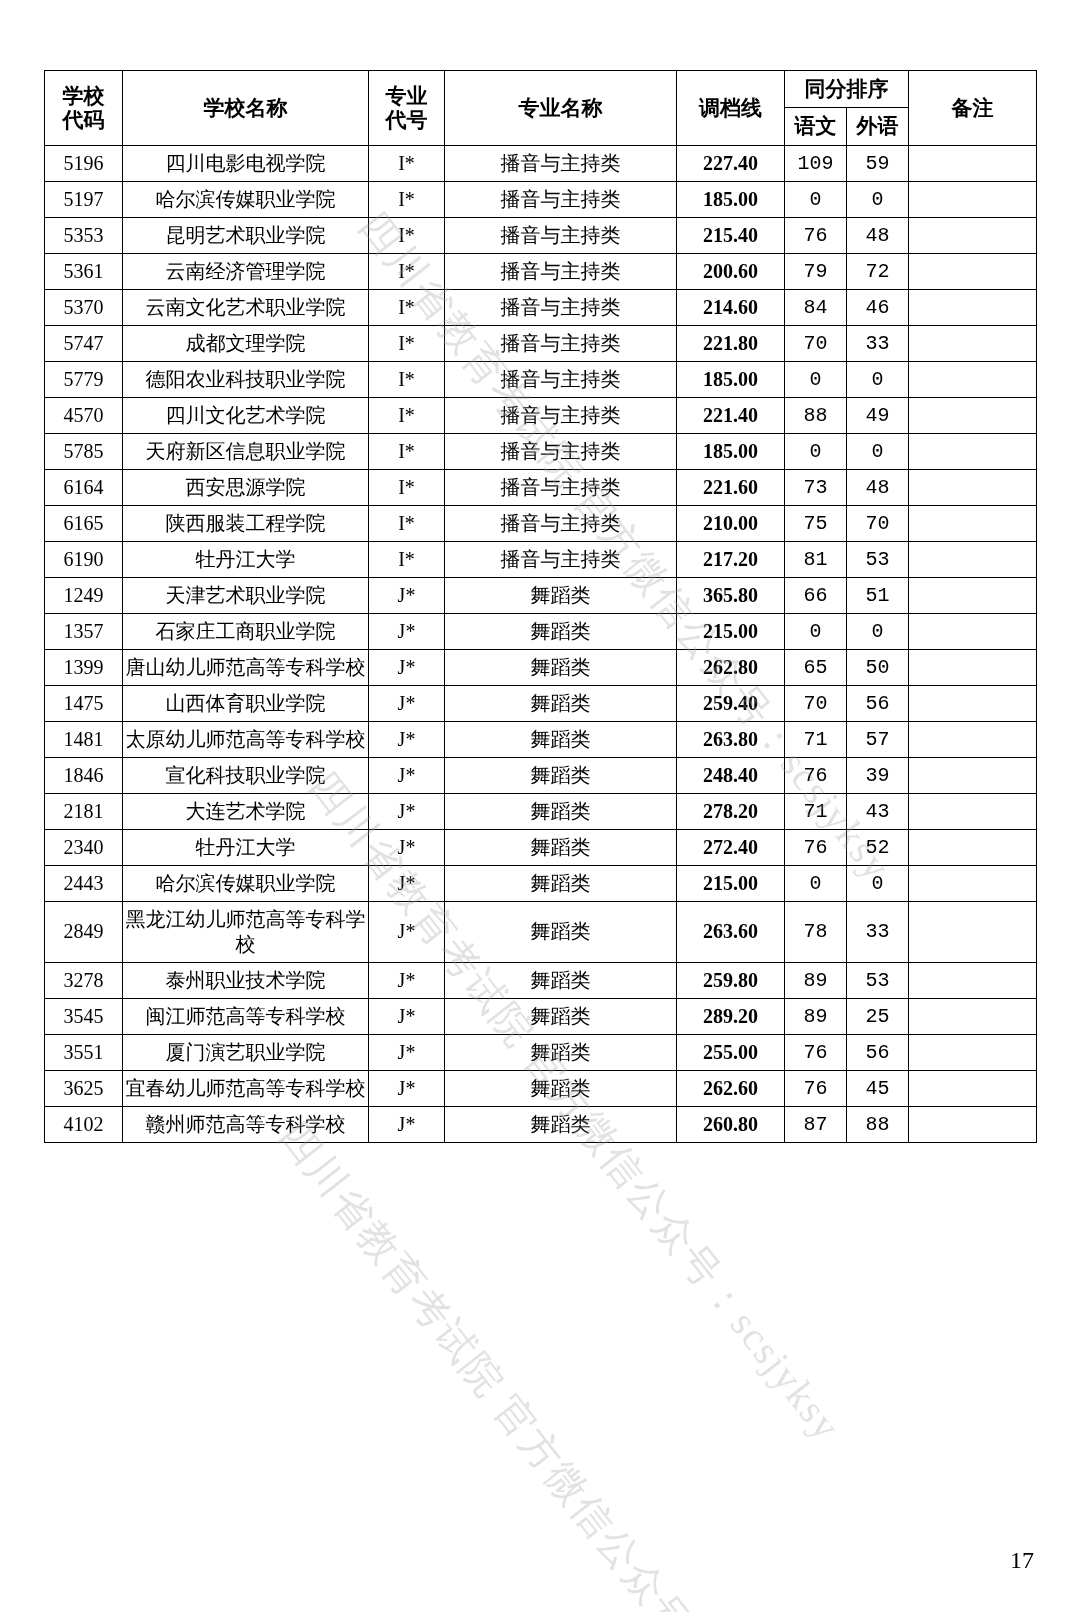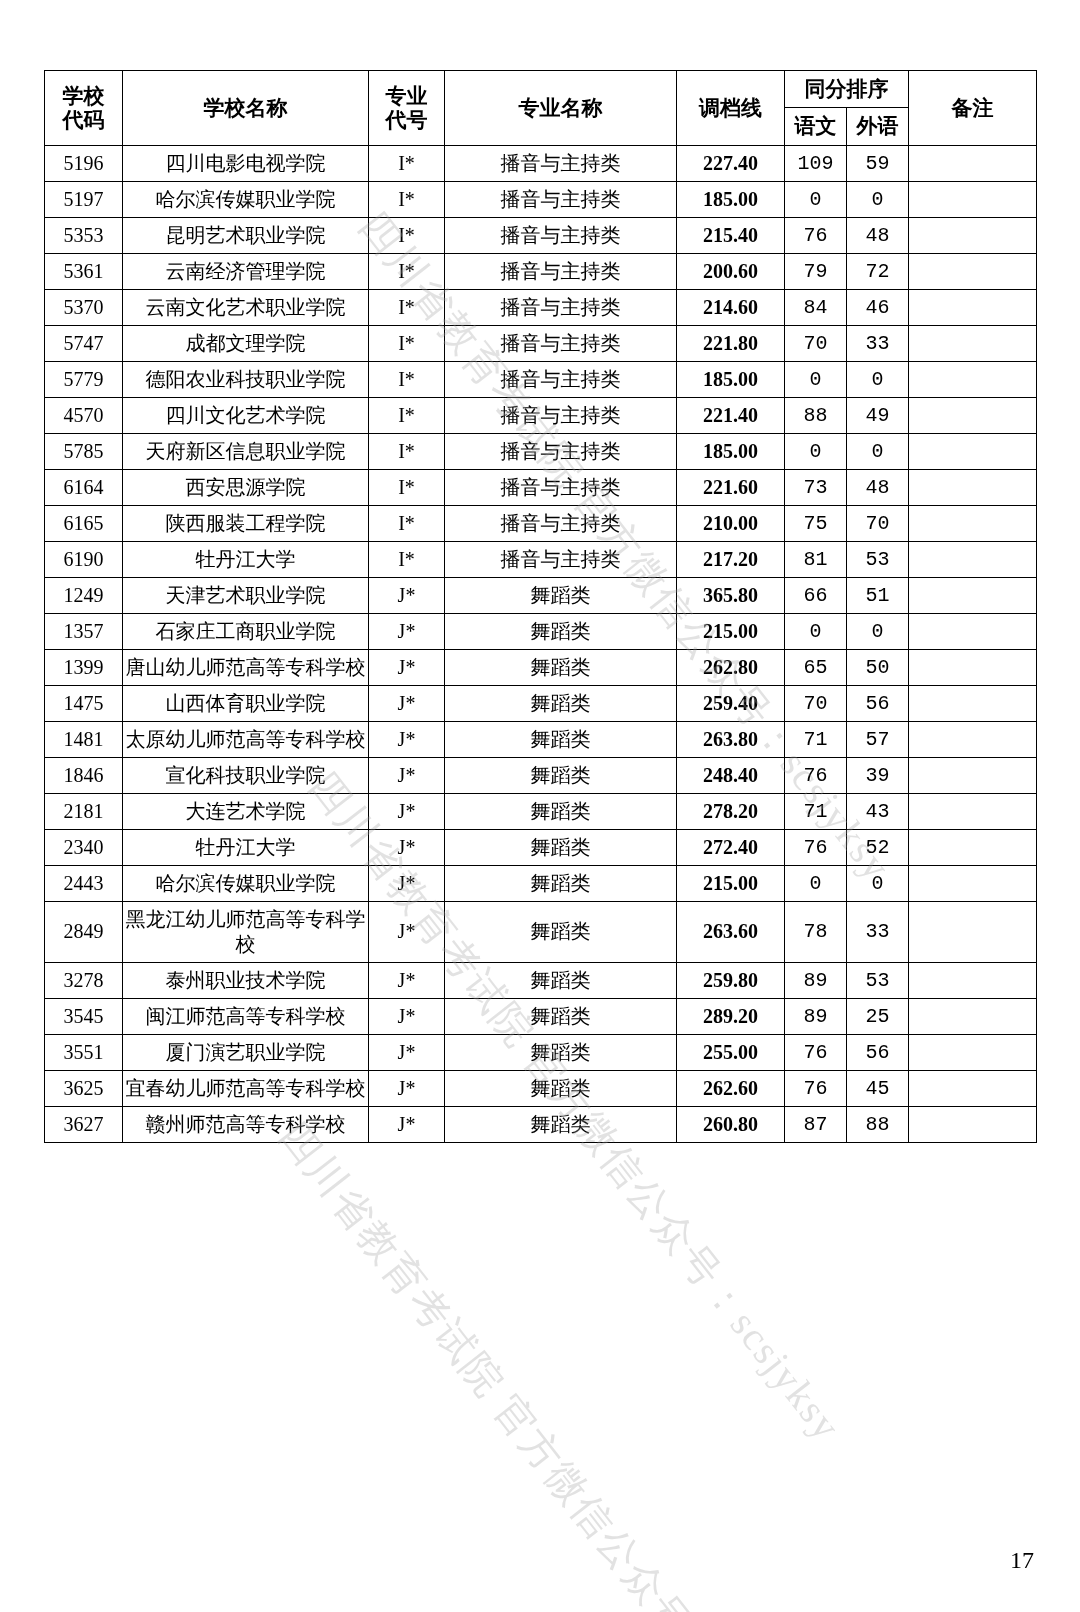--- a/index.html
+++ b/index.html
@@ -408,21 +408,21 @@
           <td class="code-cell">3625</td>
           <td class="school-name">宜春幼儿师范高等专科学校</td>
           <td class="majorno-cell">J*</td>
           <td class="major-name">舞蹈类</td>
           <td class="line-cell">262.60</td>
           <td class="rank-cell">76</td>
           <td class="rank-cell">45</td>
           <td class="remark-cell"></td>
         </tr>
         <tr>
-          <td class="code-cell">3627</td>
+          <td class="code-cell">4102</td>
           <td class="school-name">赣州师范高等专科学校</td>
           <td class="majorno-cell">J*</td>
           <td class="major-name">舞蹈类</td>
           <td class="line-cell">260.80</td>
           <td class="rank-cell">87</td>
           <td class="rank-cell">88</td>
           <td class="remark-cell"></td>
         </tr>
       </tbody>
   </table>

